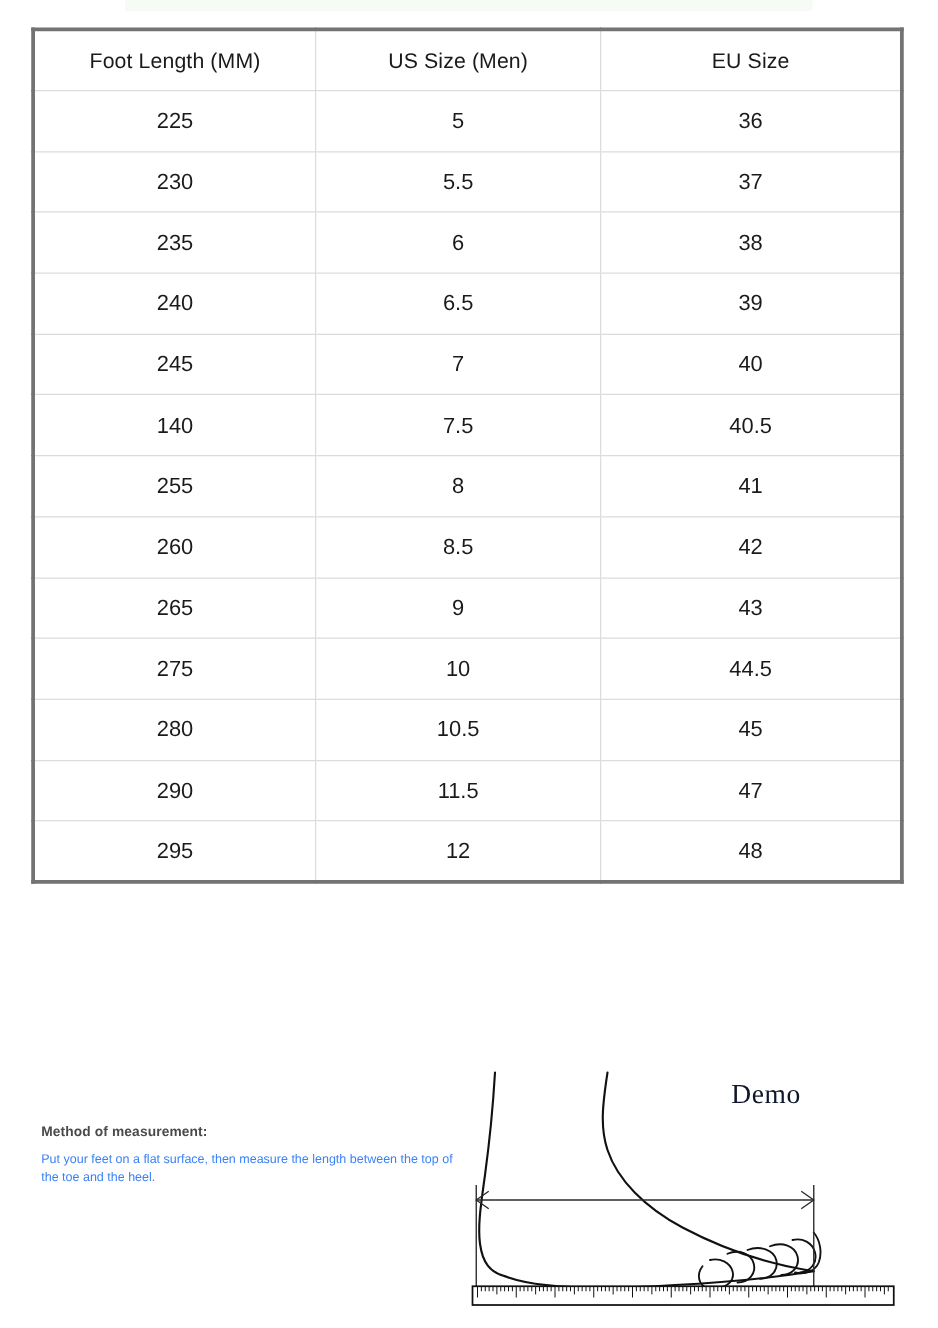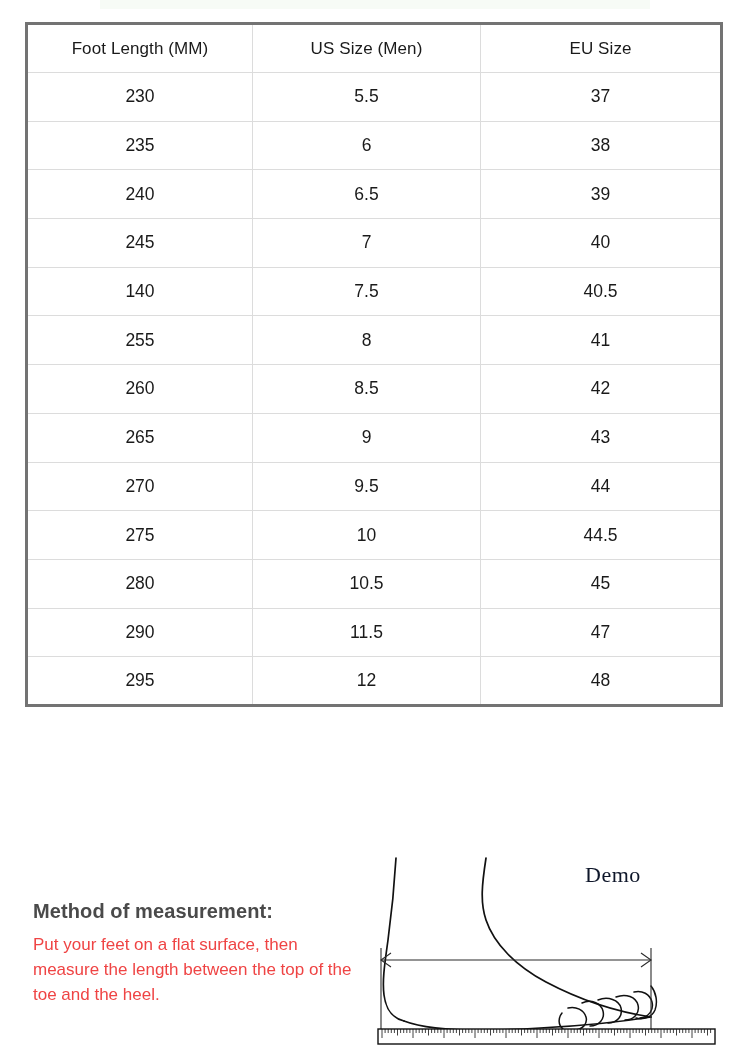--- a/index.html
+++ b/index.html
@@ -42,25 +42,25 @@
   .size-table td { font-size: 17.5px; }
   .col-a { width: 226px; }
   .col-b { width: 228px; }
   .col-c { width: 241px; }
 
   
   .method-block {
     position: absolute; left: 33px; top: 900px; width: 330px;
   }
   .method-title {
-    font-size: 20px; font-weight: 700; color: #4a4a4a;
+    font-size: 11px; font-weight: 700; color: #4a4a4a;
     letter-spacing: .1px; margin-bottom: 9px;
   }
   .method-body {
-    font-size: 17px; color: #ef4444; line-height: 1.48;
+    font-size: 10px; color: #3b82f6; line-height: 1.48;
   }
 
   .demo-label {
     position: absolute; left: 585px; top: 862px;
     font-size: 22px; color: #0f172a; letter-spacing: .5px; font-family: Liberation Serif, serif;
   }
 
   .foot-diagram {
     position: absolute; left: 370px; top: 840px;
     width: 360px; height: 215px;
@@ -81,20 +81,25 @@
     </colgroup>
     <thead>
       <tr>
         <th>Foot Length (MM)</th>
         <th>US Size (Men)</th>
         <th>EU Size</th>
       </tr>
     </thead>
     <tbody id="table-body">
         <tr>
+          <td>225</td>
+          <td>5</td>
+          <td>36</td>
+        </tr>
+        <tr>
           <td>230</td>
           <td>5.5</td>
           <td>37</td>
         </tr>
         <tr>
           <td>235</td>
           <td>6</td>
           <td>38</td>
         </tr>
         <tr>
@@ -119,25 +124,20 @@
         </tr>
         <tr>
           <td>260</td>
           <td>8.5</td>
           <td>42</td>
         </tr>
         <tr>
           <td>265</td>
           <td>9</td>
           <td>43</td>
-        </tr>
-        <tr>
-          <td>270</td>
-          <td>9.5</td>
-          <td>44</td>
         </tr>
         <tr>
           <td>275</td>
           <td>10</td>
           <td>44.5</td>
         </tr>
         <tr>
           <td>280</td>
           <td>10.5</td>
           <td>45</td>

